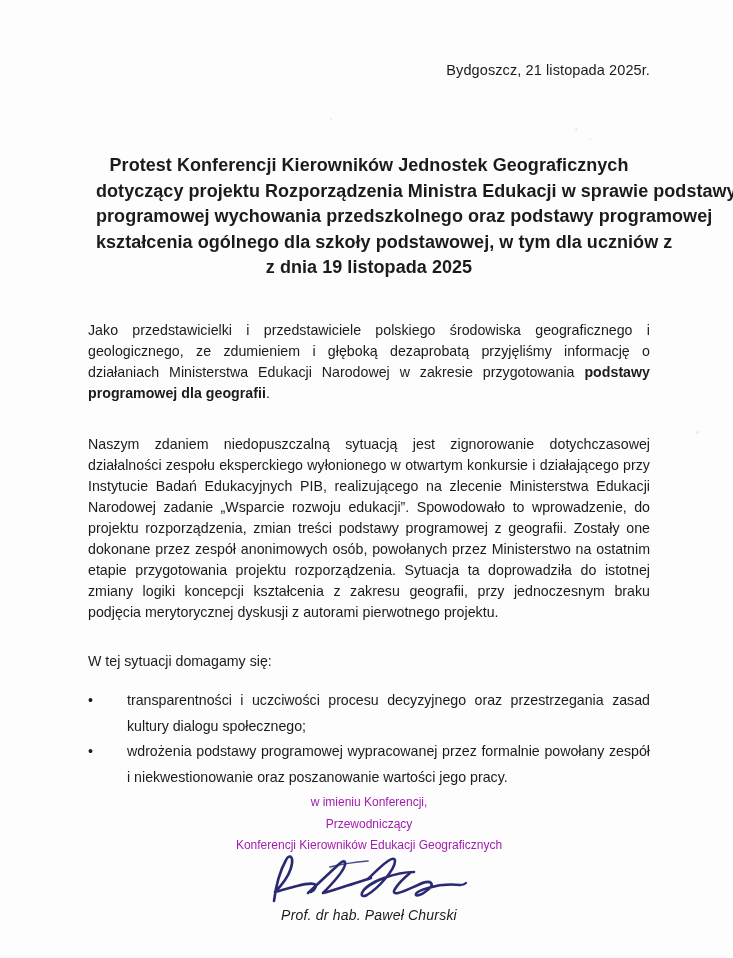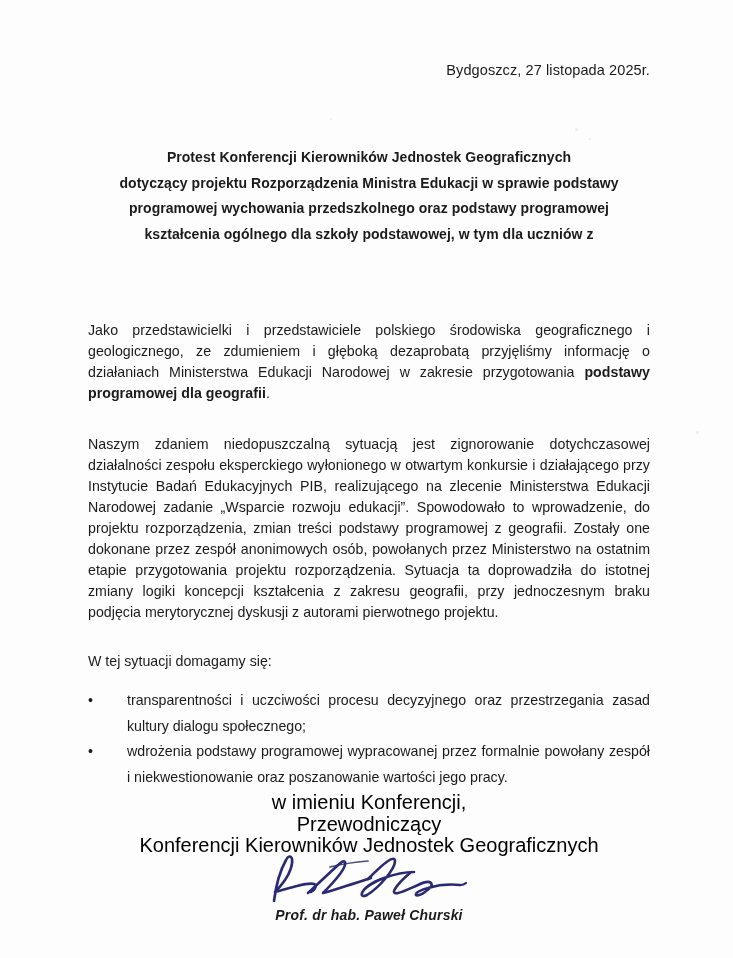--- a/index.html
+++ b/index.html
@@ -25,26 +25,26 @@
     left: 88px;
     right: 83px;
     text-align: right;
     font-size: 14.5px;
     letter-spacing: 0.1px;
   }
 
   
   .title-block {
     position: absolute;
-    top: 145px;
+    top: 153px;
     left: 96px;
     width: 546px;
     text-align: center;
     font-weight: bold;
-    font-size: 14px;
+    font-size: 18px;
     line-height: 25.5px;
     letter-spacing: 0.05px;
   }
   .title-block .tl { display: block; white-space: nowrap; }
 
   
   .body-area {
     position: absolute;
     left: 88px;
     top: 320px;
@@ -93,39 +93,39 @@
 
   
   .sign-block {
     position: absolute;
     left: 88px;
     top: 792px;
     width: 562px;
     text-align: center;
   }
   .sign-line {
-    font-size: 20px;
+    font-size: 12px;
     line-height: 21.5px;
-    color: #000000;
+    color: #a21caf;
   }
   .sig-wrap {
     position: relative;
     height: 58px;
     margin-top: -6px;
   }
   .sig-wrap svg {
     position: absolute;
     left: 50%;
     transform: translateX(-50%);
     top: 0;
   }
   .sign-name {
     font-size: 14px;
     font-style: italic;
-    font-weight: bold;
+    font-weight: normal;
     letter-spacing: 0.2px;
     margin-top: -2px;
   }
 
   
   .speck {
     position: absolute;
     background: #dfdfe2;
     border-radius: 50%;
     opacity: 0.55;
@@ -134,27 +134,28 @@
 </head>
 <body>
 
 <div class="page">
 
   <div class="speck" style="left:575px; top:128px; width:3px; height:3px;"></div>
   <div class="speck" style="left:589px; top:138px; width:2px; height:2px;"></div>
   <div class="speck" style="left:696px; top:431px; width:3px; height:3px;"></div>
   <div class="speck" style="left:330px; top:118px; width:2px; height:2px;"></div>
 
-  <div class="datebar">Bydgoszcz, 27 listopada 2025r.</div>
+  <div class="datebar">Bydgoszcz, 21 listopada 2025r.</div>
 
   <div class="title-block">
     <span class="tl">Protest Konferencji Kierowników Jednostek Geograficznych</span>
     <span class="tl">dotyczący projektu Rozporządzenia Ministra Edukacji w sprawie podstawy</span>
     <span class="tl">programowej wychowania przedszkolnego oraz podstawy programowej</span>
     <span class="tl">kształcenia ogólnego dla szkoły podstawowej, w tym dla uczniów z</span>
+    <span class="tl">z dnia 19 listopada 2025</span>
   </div>
 
   <div class="body-area">
 
     <p class="para"><span>Jako przedstawicielki i przedstawiciele polskiego środowiska geograficznego i geologicznego, ze zdumieniem i głęboką dezaprobatą przyjęliśmy informację o działaniach Ministerstwa Edukacji Narodowej w zakresie przygotowania </span><b>podstawy programowej dla geografii</b><span>.</span></p>
 
     <div class="gap-1"></div>
 
     <p class="para">Naszym zdaniem niedopuszczalną sytuacją jest zignorowanie dotychczasowej działalności zespołu eksperckiego wyłonionego w otwartym konkursie i działającego przy Instytucie Badań Edukacyjnych PIB, realizującego na zlecenie Ministerstwa Edukacji Narodowej zadanie „Wsparcie rozwoju edukacji”. Spowodowało to wprowadzenie, do projektu rozporządzenia, zmian treści podstawy programowej z geografii. Zostały one dokonane przez zespół anonimowych osób, powołanych przez Ministerstwo na ostatnim etapie przygotowania projektu rozporządzenia. Sytuacja ta doprowadziła do istotnej zmiany logiki koncepcji kształcenia z zakresu geografii, przy jednoczesnym braku podjęcia merytorycznej dyskusji z autorami pierwotnego projektu.</p>
 
@@ -170,21 +171,21 @@
       <li>
         <span class="bullet">•</span>
         <span>wdrożenia podstawy programowej wypracowanej przez formalnie powołany zespół i niekwestionowanie oraz poszanowanie wartości jego pracy.</span>
       </li>
     </ul>
   </div>
 
   <div class="sign-block">
     <div class="sign-line">w imieniu Konferencji,</div>
     <div class="sign-line">Przewodniczący</div>
-    <div class="sign-line">Konferencji Kierowników Jednostek Geograficznych</div>
+    <div class="sign-line">Konferencji Kierowników Edukacji Geograficznych</div>
 
     <div class="sig-wrap">
       <svg width="210" height="56" viewBox="0 0 210 56" fill="none" aria-hidden="true">
         <g stroke="#2a2a72" stroke-linecap="round" stroke-linejoin="round" fill="none">
           <path d="M10 50 C12 34 17 18 22 9 C24 5 27 4 28 8 C29 13 26 22 21 29 C17 35 13 39 11 41 C16 40 25 37 33 35 C41 33 47 32 50 33 C53 34 52 38 47 41" stroke-width="2.6"></path>
           <path d="M44 42 C52 35 63 24 72 16 C77 11 80 9 81 11 C82 14 78 21 72 28 C67 34 62 39 59 42 C64 41 73 38 82 35 C92 32 101 29 107 27" stroke-width="2.6"></path>
           <path d="M104 28 C110 22 118 14 124 10 C128 7 131 7 131 10 C131 14 127 21 121 28 C115 35 108 41 103 44 C99 46 97 45 98 42 C100 37 109 31 120 27 C131 23 142 21 150 21" stroke-width="2.6"></path>
           <path d="M146 22 C140 27 134 33 131 38 C129 41 130 43 134 42 C139 41 147 37 154 34 C160 31 165 30 167 32 C169 34 166 38 161 41 C157 44 153 45 152 44 C151 42 156 39 164 37 C174 34 186 33 196 34" stroke-width="2.6"></path>
           <path d="M196 34 C199 34 201 33 202 32" stroke-width="2.2"></path>
           <path d="M66 16 C78 13 92 11 104 10" stroke-width="1.7" opacity="0.85"></path>

